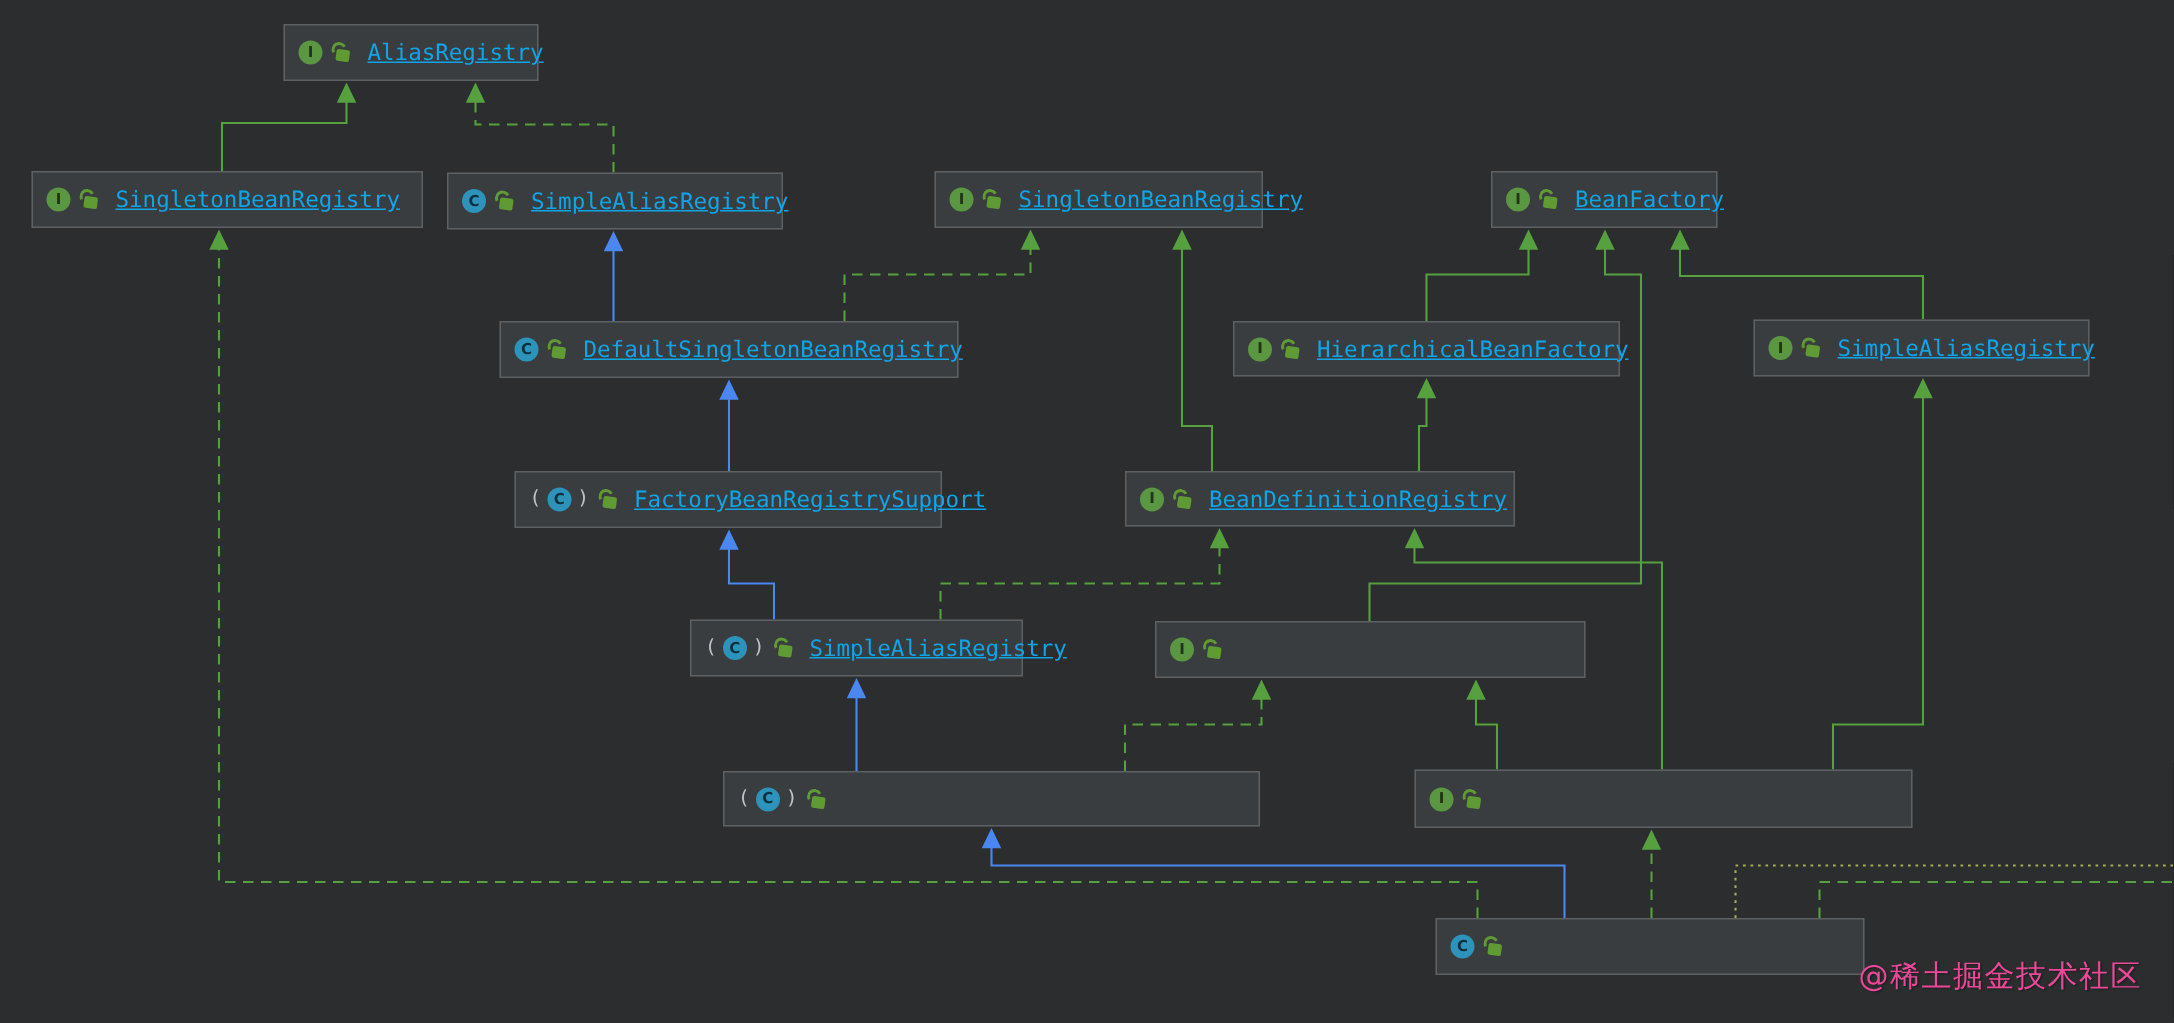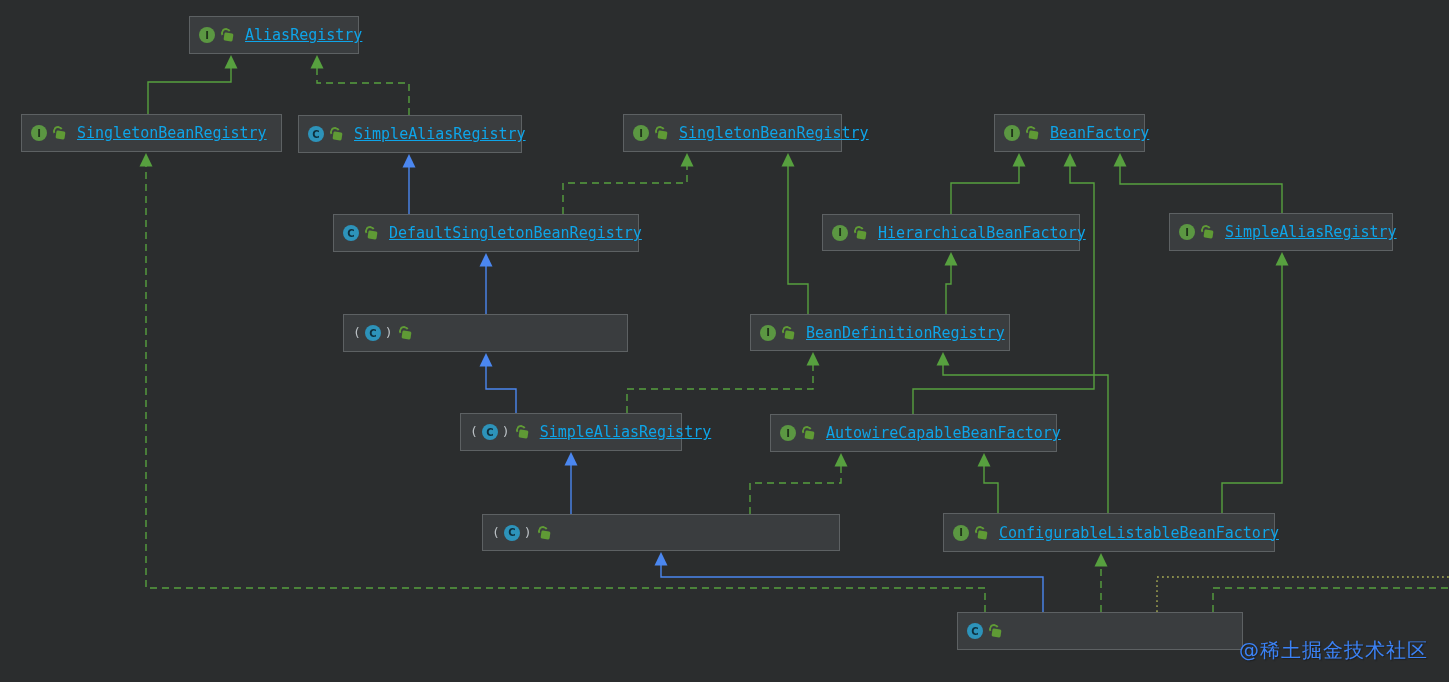--- a/index.html
+++ b/index.html
@@ -45,21 +45,21 @@
   .node-label{
     color:#0ea5e9;
     font:15px "DejaVu Sans Mono", monospace;
     margin-left:11px;
     white-space:nowrap;
     text-decoration:underline;
   }
   .watermark{
     position:absolute;
     right:21px;bottom:18px;
-    color:#3b82f6;
+    color:#ec4899;
     font:20px "DejaVu Sans","Liberation Sans",sans-serif;
     text-shadow:1px 1px 1px #1e1f20;
     letter-spacing:1px;
   }
 </style>
 </head>
 <body>
 
 <div class="stage">
   <svg class="edge-layer" id="edge-layer">
@@ -190,20 +190,21 @@
       <div class="node" style="left: 343px; top: 314px; width: 285px; height: 38px;">
         <span class="icon-cluster">
           <span class="paren">(</span>
           <span class="circ cls">C</span>
           <span class="paren">)</span>
           <span class="lock">
             <span class="shackle"></span>
             <span class="lbody"></span>
           </span>
         </span>
+        <span class="node-label">FactoryBeanRegistrySupport</span>
       </div>
       <div class="node" style="left: 750px; top: 314px; width: 260px; height: 37px;">
         <span class="icon-cluster">
           <span class="circ iface">I</span>
           <span class="lock">
             <span class="shackle"></span>
             <span class="lbody"></span>
           </span>
         </span>
         <span class="node-label">BeanDefinitionRegistry</span>
@@ -221,42 +222,40 @@
         <span class="node-label">SimpleAliasRegistry</span>
       </div>
       <div class="node" style="left: 770px; top: 414px; width: 287px; height: 38px;">
         <span class="icon-cluster">
           <span class="circ iface">I</span>
           <span class="lock">
             <span class="shackle"></span>
             <span class="lbody"></span>
           </span>
         </span>
-        <span class="node-label">AutowireCapableBeanFactory</span>
       </div>
       <div class="node" style="left: 482px; top: 514px; width: 358px; height: 37px;">
         <span class="icon-cluster">
           <span class="paren">(</span>
           <span class="circ cls">C</span>
           <span class="paren">)</span>
           <span class="lock">
             <span class="shackle"></span>
             <span class="lbody"></span>
           </span>
         </span>
       </div>
       <div class="node" style="left: 943px; top: 513px; width: 332px; height: 39px;">
         <span class="icon-cluster">
           <span class="circ iface">I</span>
           <span class="lock">
             <span class="shackle"></span>
             <span class="lbody"></span>
           </span>
         </span>
-        <span class="node-label">ConfigurableListableBeanFactory</span>
       </div>
       <div class="node" style="left: 957px; top: 612px; width: 286px; height: 38px;">
         <span class="icon-cluster">
           <span class="circ cls">C</span>
           <span class="lock">
             <span class="shackle"></span>
             <span class="lbody"></span>
           </span>
         </span>
       </div>

